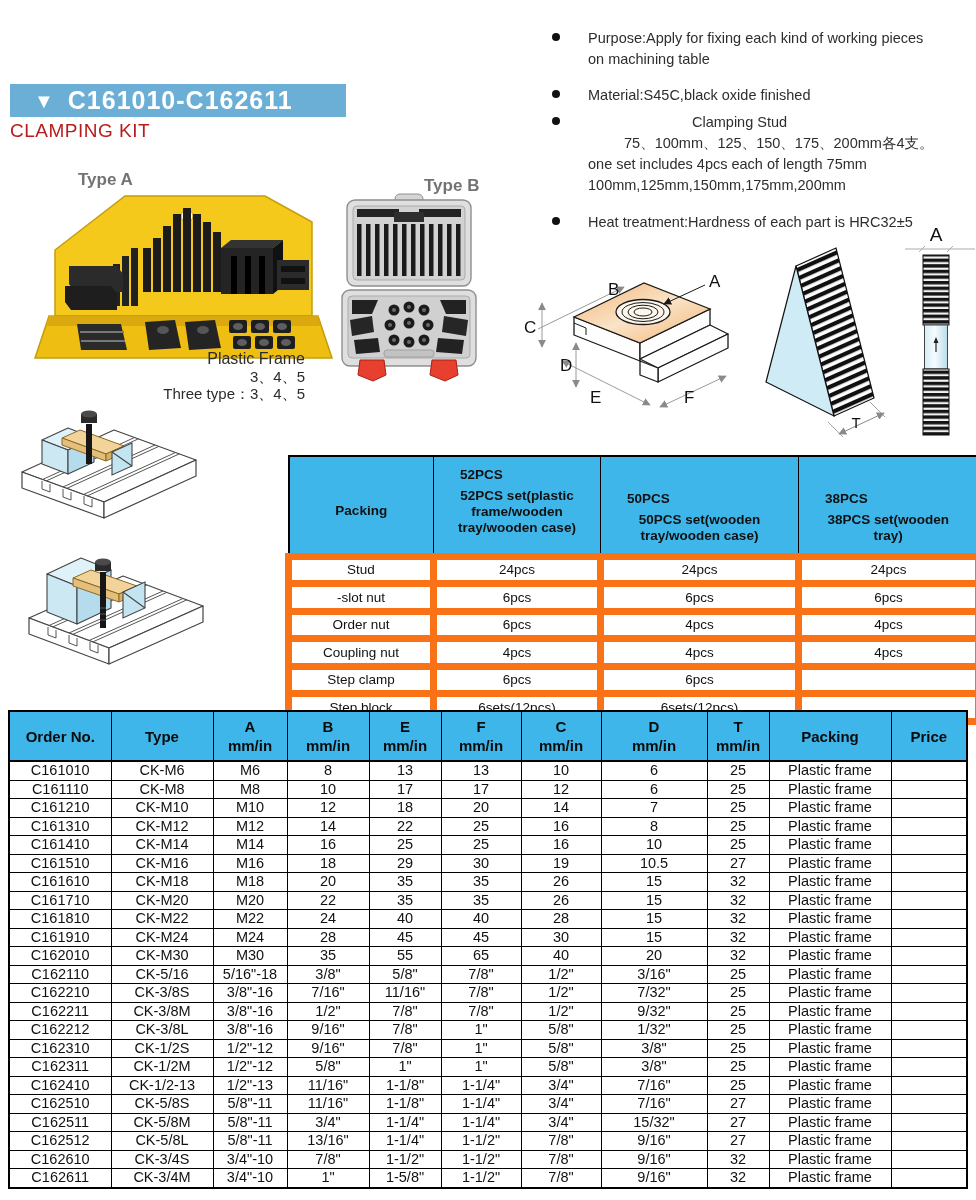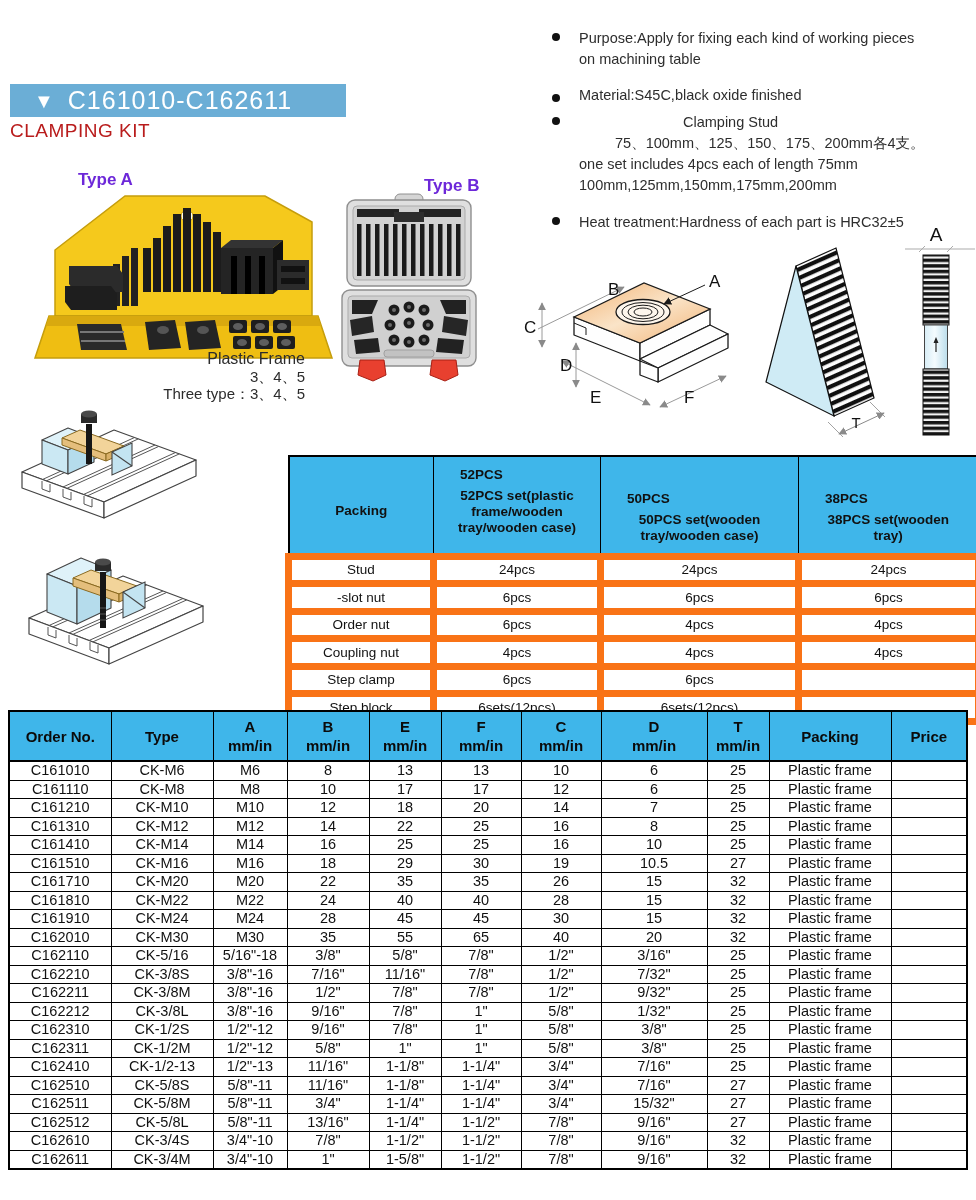--- a/index.html
+++ b/index.html
@@ -3,38 +3,38 @@
 <meta charset="utf-8">
 <style>
   html,body{margin:0;padding:0;background:#fff;}
   #page{position:relative;width:976px;height:1200px;background:#ffffff;overflow:hidden;
         font-family:"Liberation Sans","DejaVu Sans",sans-serif;color:#1a1a1a;}
 
   
   .banner{position:absolute;left:10px;top:84px;width:336px;height:33px;background:#6BAED6;
           display:flex;align-items:center;gap:14px;padding-left:24px;box-sizing:border-box;}
   .banner .tri{color:#ffffff;font-size:20px;line-height:1;}
-  .banner .code{color:#ffffff;font-size:25px;font-weight:normal;letter-spacing:1px;}
+  .banner .code{color:#ffffff;font-size:25px;font-weight:bold;letter-spacing:1px;}
   .kit-title{position:absolute;left:10px;top:120px;font-size:19px;letter-spacing:.5px;color:#b91c1c;}
 
-  .type-label{position:absolute;font-size:17px;font-weight:bold;color:#6d28d9;}
+  .type-label{position:absolute;font-size:17px;font-weight:bold;color:#737373;}
   #type-a-label{left:78px;top:170px;}
   #type-b-label{left:424px;top:176px;}
 
   .frame-note{position:absolute;left:140px;top:350px;width:165px;text-align:right;color:#2c2c2c;}
   .frame-note .fn-1{font-size:16px;line-height:18px;}
   .frame-note .fn-2{font-size:15px;line-height:17px;}
   .frame-note .fn-3{font-size:15px;line-height:17px;}
 
   
   .features{position:absolute;left:552px;top:28px;width:422px;}
-  .feat{display:flex;gap:19px;}
+  .feat{display:flex;gap:28px;}
   .feat .bullet{width:8px;height:8px;border-radius:50%;background:#111;margin-top:5px;flex:none;}
   .feat-lines{font-size:14.5px;line-height:21px;color:#2e2e2e;}
-  .f1{margin-bottom:15px;} .f2{margin-bottom:6px;align-items:center;} .f3{margin-bottom:16px;}
+  .f1{margin-bottom:15px;} .f2{margin-bottom:6px;} .f3{margin-bottom:16px;}
   .ind-c{padding-left:104px;} .ind-m{padding-left:36px;}
 
   
   .abs{position:absolute;}
 
   
   .packing-table{position:absolute;left:285px;top:455px;width:690px;border-collapse:collapse;
                  border:2px solid #000;table-layout:fixed;}
   .packing-table th{background:#3FB6EA;border:1px solid #000;font-size:13.5px;font-weight:bold;
                     color:#111;height:100px;vertical-align:top;padding:4px;box-sizing:border-box;}
@@ -585,20 +585,33 @@
           <td>18</td>
           <td>29</td>
           <td>30</td>
           <td>19</td>
           <td>10.5</td>
           <td>27</td>
           <td>Plastic frame</td>
           <td></td>
         </tr>
         <tr>
+          <td>C161610</td>
+          <td>CK-M18</td>
+          <td>M18</td>
+          <td>20</td>
+          <td>35</td>
+          <td>35</td>
+          <td>26</td>
+          <td>15</td>
+          <td>32</td>
+          <td>Plastic frame</td>
+          <td></td>
+        </tr>
+        <tr>
           <td>C161710</td>
           <td>CK-M20</td>
           <td>M20</td>
           <td>22</td>
           <td>35</td>
           <td>35</td>
           <td>26</td>
           <td>15</td>
           <td>32</td>
           <td>Plastic frame</td>

